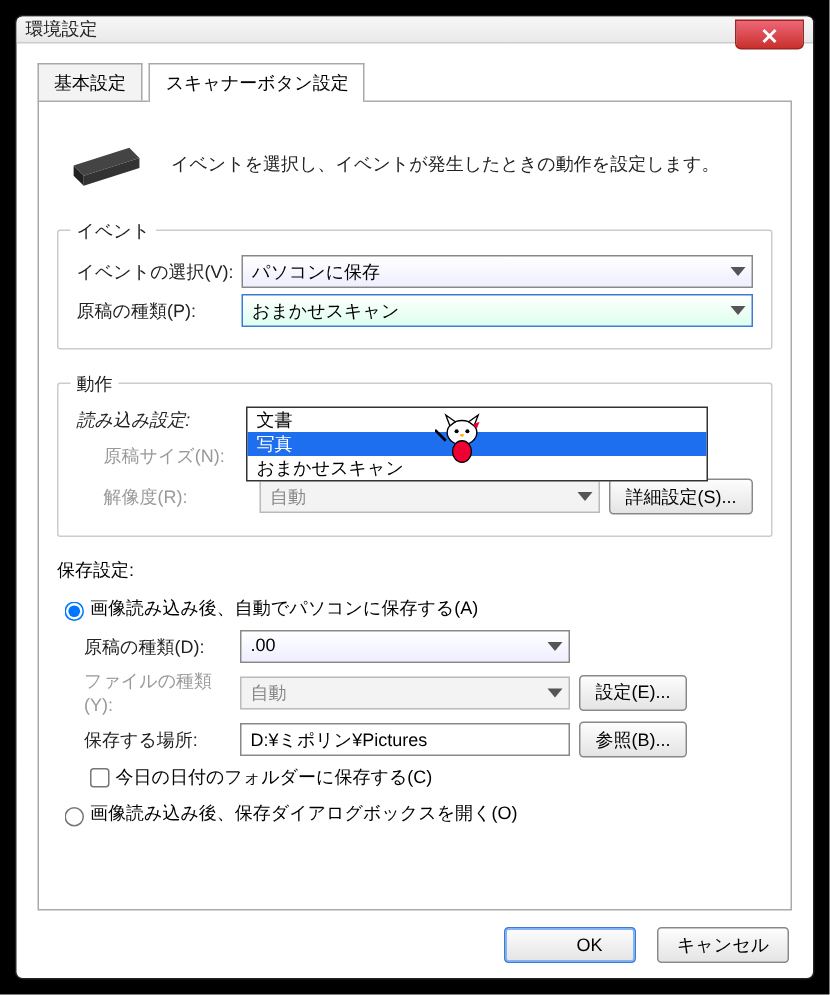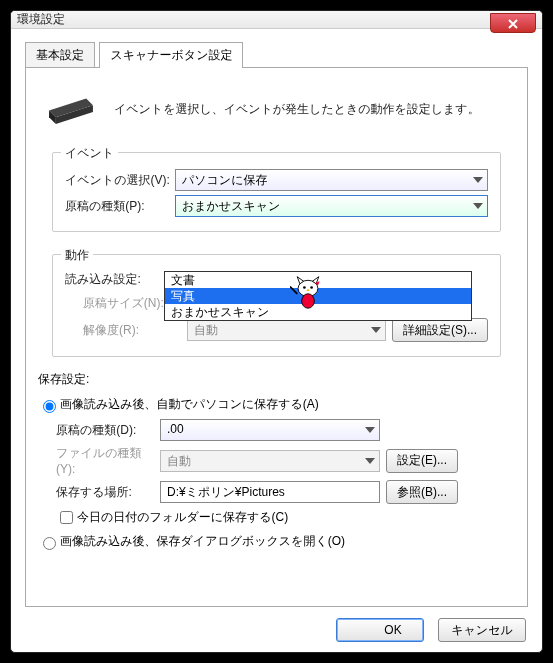--- a/index.html
+++ b/index.html
@@ -9,21 +9,21 @@
 .titlebar-title { font-size: 12px; color: #222; }
 .close-btn { position: absolute; right: 6px; top: 2px; width: 46px; height: 20px; background: linear-gradient(#e67,#c9302c); border: 1px solid #9d2521; border-radius: 0 0 4px 4px; color: #fff; text-align: center; font-size: 12px; line-height: 18px; cursor: pointer; }
 .content { padding: 8px 14px; }
 .tabs { position: relative; margin-top: 4px; }
 .tab { display: inline-block; padding: 4px 10px; font-size: 12px; border: 1px solid #aaa; border-bottom: none; background: #f3f3f3; position: relative; top: 1px; cursor: pointer; }
 .tab.active { background: #fff; z-index: 2; }
 .tab-panel { border: 1px solid #aaa; padding: 12px; min-height: 540px; background: #fff; position: relative; }
 .intro { display: flex; align-items: center; gap: 16px; margin: 6px 0 20px 6px; }
 .scanner-icon svg { width: 54px; height: 42px; }
 .intro-text { font-size: 12px; color: #222; }
-.fieldset { border: 1px solid #ccc; border-radius: 2px; margin: 10px 14px 14px; padding: 12px 12px 10px; position: relative; }
+.fieldset { border: 1px solid #ccc; border-radius: 2px; margin: 10px 0 14px; padding: 12px 12px 10px; position: relative; }
 .legend { position: absolute; top: -8px; left: 8px; background: #fff; padding: 0 4px; font-size: 12px; color: #222; }
 .row { display: flex; align-items: center; margin: 4px 0; }
 .label { width: 110px; font-size: 12px; color: #222; }
 .label.indent { margin-left: 18px; width: 104px; }
 .label.disabled { color: #999; }
 .combo { flex: 1; height: 22px; border: 1px solid #888; background: linear-gradient(#fff,#eef); font-size: 12px; padding: 2px 22px 2px 6px; position: relative; cursor: pointer; }
 .combo.disabled { background: #f3f3f3; color: #888; border-color: #bbb; cursor: default; }
 .combo .arrow { position: absolute; right: 4px; top: 50%; transform: translateY(-50%); width: 0; height: 0; border-left: 5px solid transparent; border-right: 5px solid transparent; border-top: 6px solid #555; }
 .textfield { flex: 1; height: 22px; border: 1px solid #888; background: #fff; font-size: 12px; padding: 2px 6px; }
 .btn { height: 24px; padding: 0 10px; font-size: 12px; border: 1px solid #888; background: linear-gradient(#fdfdfd,#e4e4e4); border-radius: 3px; cursor: pointer; margin-left: 6px; }
@@ -108,21 +108,21 @@
             <ellipse cx="20" cy="18" rx="1.5" ry="1" fill="#f5b800"></ellipse>
             <path d="M28 10 L33 8 L31 13 Z" fill="#e03"></path>
             <ellipse cx="20" cy="30" rx="7" ry="8" fill="#e03" stroke="#000"></ellipse>
             <path d="M0 14 L8 22" stroke="#000" stroke-width="2"></path>
           </svg>
         </div>
 
         <div class="fieldset" style="margin-top:22px;">
           <span class="legend">動作</span>
           <div class="row">
-              <span class="label" style="width:auto;">読み込み設定:</span>
+              <span class="label" style="width:auto;font-style:italic;">読み込み設定:</span>
             </div>
           <div class="row">
             <span class="label indent disabled">原稿サイズ(N):</span>
             <div class="combo disabled" style="max-width:240px;">
               <span>自動</span>
               <span class="arrow"></span>
             </div>
           </div>
           <div class="row">
             <span class="label indent disabled">解像度(R):</span>

